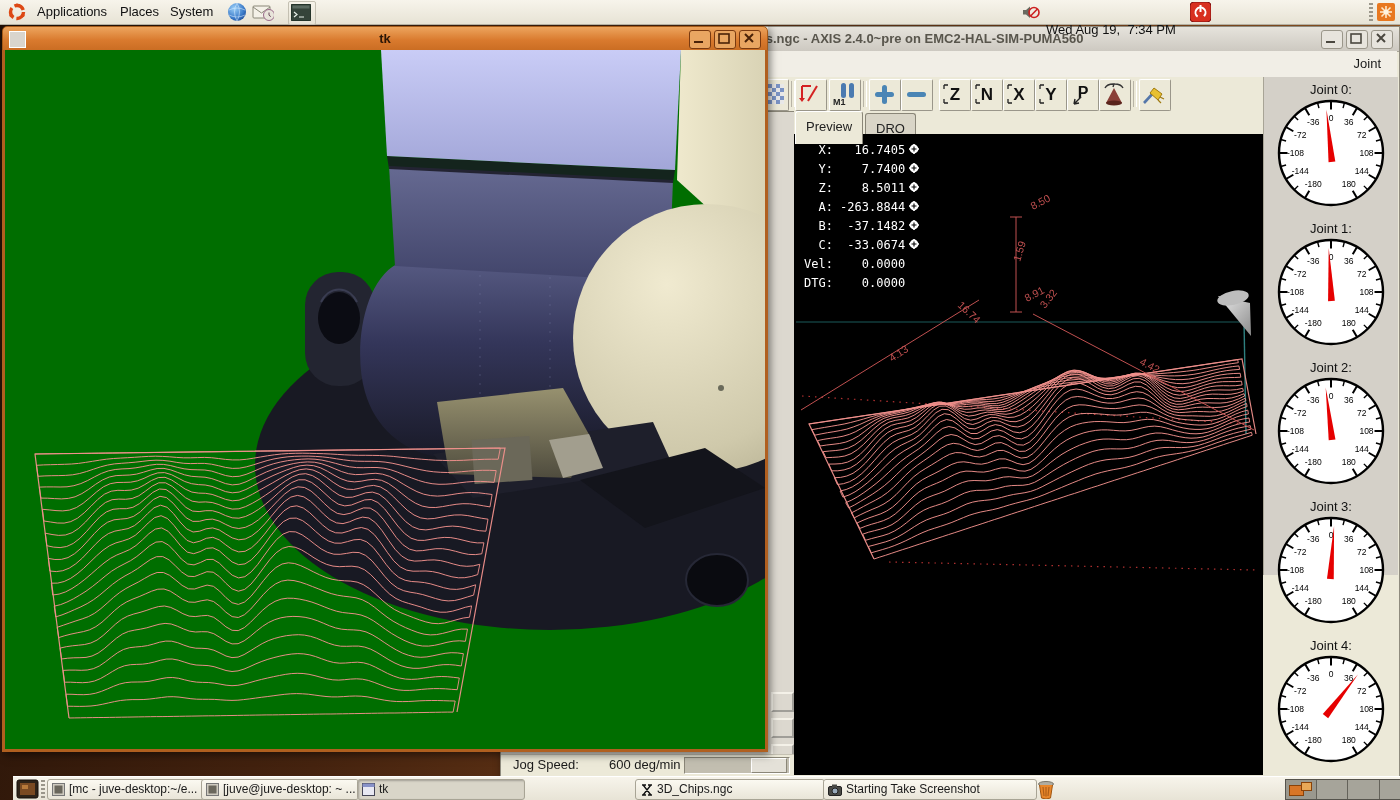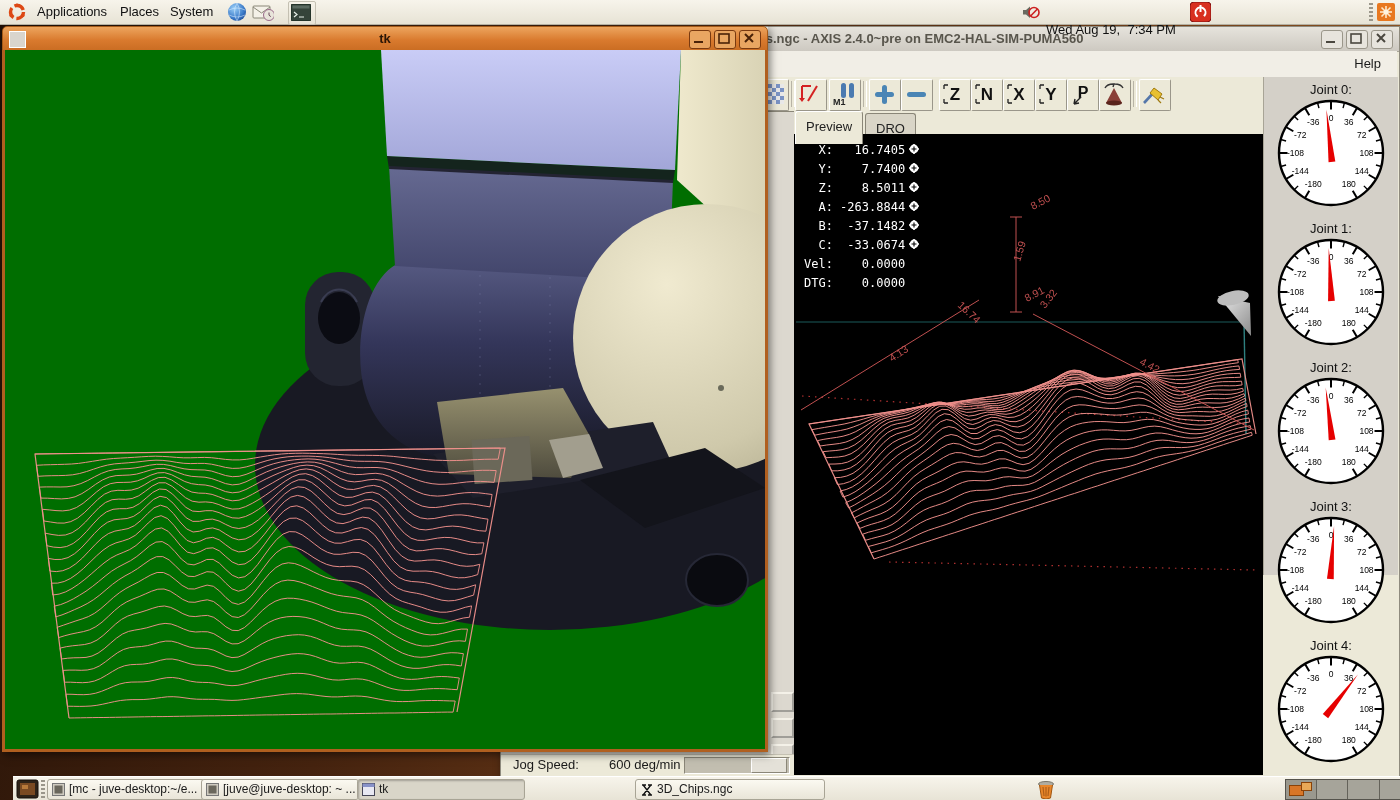--- a/index.html
+++ b/index.html
@@ -74,21 +74,21 @@
       <div class="wbtn axbtn abs" style="right:31px;">
         <svg width="18" height="15">
             <rect x="4" y="3" width="10" height="9" fill="none" stroke="#4a473f" stroke-width="1.6"></rect>
           </svg></div>
       <div class="wbtn axbtn abs" style="right:6px;">
         <svg width="18" height="15">
             <path d="M5,3 L13,11 M13,3 L5,11" stroke="#4a473f" stroke-width="2"></path>
           </svg></div>
     </div>
     <div id="axmenubar" class="abs">
-      <span id="helpmenu" class="abs">Help</span>
+      <span id="helpmenu" class="abs">Joint</span>
     </div>
 
     <div id="axtoolbar" class="abs">
       <div class="tbbtn abs" style="left:264px;width:22px;">
         <svg width="20" height="28">
           <rect x="2" y="4" width="16" height="20" fill="#e8e8e8"></rect>
           <path d="M2,4h4v4h-4z M10,4h4v4h-4z M6,8h4v4h-4z M14,8h4v4h-4z M2,12h4v4h-4z M10,12h4v4h-4z M6,16h4v4h-4z M14,16h4v4h-4z M2,20h4v4h-4z M10,20h4v4h-4z" fill="#7a93c4"></path>
           </svg></div>
       <div class="tbsep abs" style="left:290px;"></div>
       <div class="tbbtn abs" style="left:294px;">
@@ -689,20 +689,27 @@
       <svg width="13" height="13">
           <rect x="0.5" y="0.5" width="12" height="12" fill="#e8e8f2" stroke="#445"></rect>
           <rect x="0.5" y="0.5" width="12" height="3.5" fill="#8892c8"></rect>
         </svg><span>tk</span>
     </div>
     <div class="task abs" style="left:622px;width:180px;">
       <svg width="13" height="13">
           <path d="M2,2 h4 M8,2 h4 M2,12 h4 M8,12 h4 M3.5,2.5 L10.5,11.5 M10.5,2.5 L3.5,11.5" stroke="#111" stroke-width="1.3" fill="none"></path>
         </svg><span>3D_Chips.ngc</span>
     </div>
+    <div class="task abs" style="left:810px;width:204px;">
+      <svg width="14" height="12">
+          <rect x="0.5" y="2.5" width="13" height="9" rx="1.5" fill="#4a4a46" stroke="#222"></rect>
+          <rect x="4" y="0.5" width="5" height="3" fill="#4a4a46"></rect>
+          <circle cx="7" cy="7" r="3" fill="#9ab" stroke="#222"></circle>
+        </svg><span>Starting Take Screenshot</span>
+    </div>
     <svg class="abs" style="left:1024px;top:2px;" width="18" height="20">
       <ellipse cx="9" cy="5" rx="7.5" ry="2.5" fill="#b0aca0" stroke="#7a766a"></ellipse>
       <path d="M2.5,6 L4.5,19 Q9,21 13.5,19 L15.5,6" fill="#e8862a" stroke="#a05510"></path>
       <path d="M6,8 l1,9 M9,8 l0,9.5 M12,8 l-1,9" stroke="#b05f18" stroke-width="1.2" fill="none"></path>
     </svg>
     <div class="abs" style="left:1272px;top:2px;width:126px;height:19px;border:1px solid #55534c;background:#8e8c84;">
       <div class="abs" style="left:0;top:0;width:30px;height:19px;background:#9a988e;border-right:1px solid #64625a;">
         <div class="abs" style="left:3px;top:5px;width:13px;height:9px;background:#d87628;border:1px solid #8a4208;"></div>
         <div class="abs" style="left:15px;top:2px;width:9px;height:7px;background:#e8a858;border:1px solid #8a4208;"></div>
       </div>

